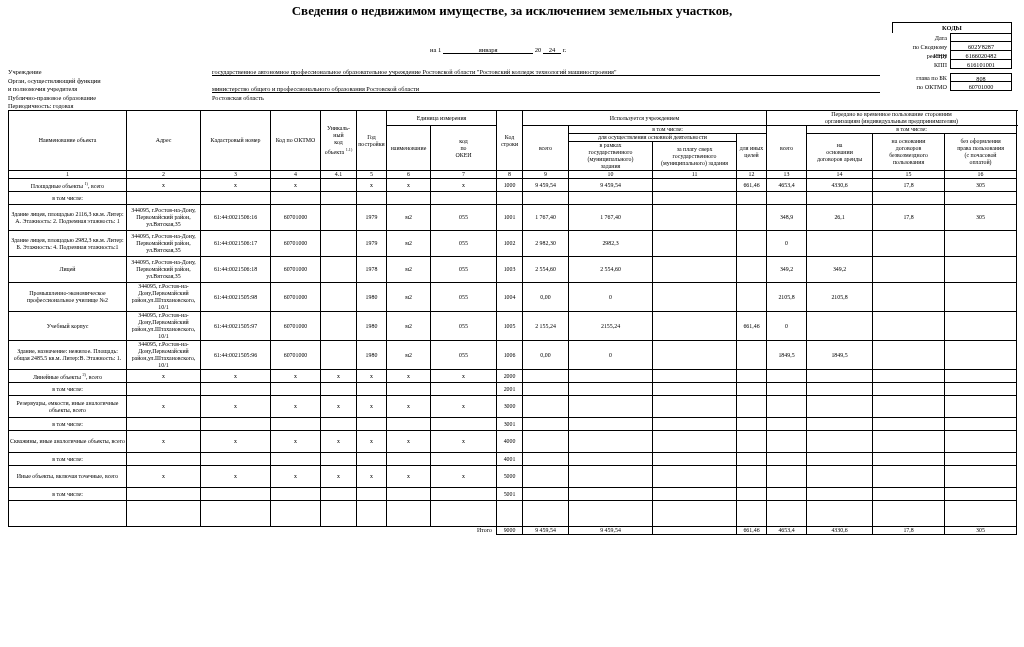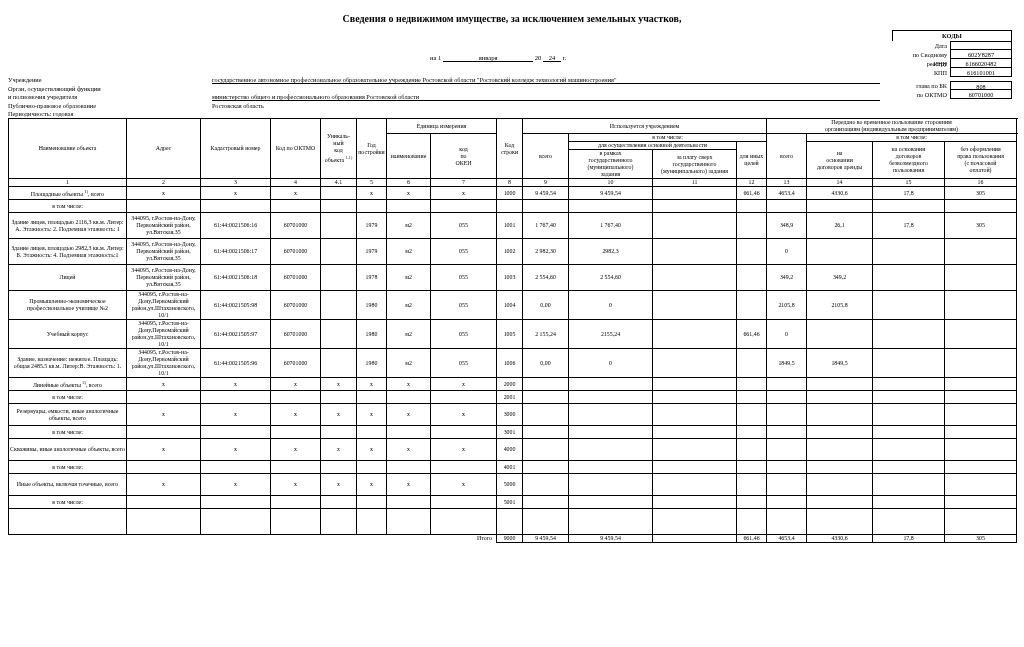--- a/index.html
+++ b/index.html
@@ -7,22 +7,22 @@
     width:1024px;height:647px;
     background:#fff;
     font-family:"Liberation Serif", serif;
     font-size:6.2px;
     color:#000;
     position:relative;
     overflow:hidden;
   }
   .page{position:relative;width:1024px;height:647px;}
   .title{
-    text-align:center;font-weight:bold;font-size:10px;line-height:10px;
-    margin-top:14px;
+    text-align:center;font-weight:bold;font-size:13px;line-height:10px;
+    margin-top:6px;
   }
   
   .hdr{position:relative;height:92px;}
   .center-date{
     position:absolute;left:430px;top:30px;font-size:6.6px;
   }
   .center-date .ul{display:inline-block;border-bottom:1px solid #000;text-align:center;}
   .codes-box{
     position:absolute;right:12px;top:6px;width:120px;
   }

